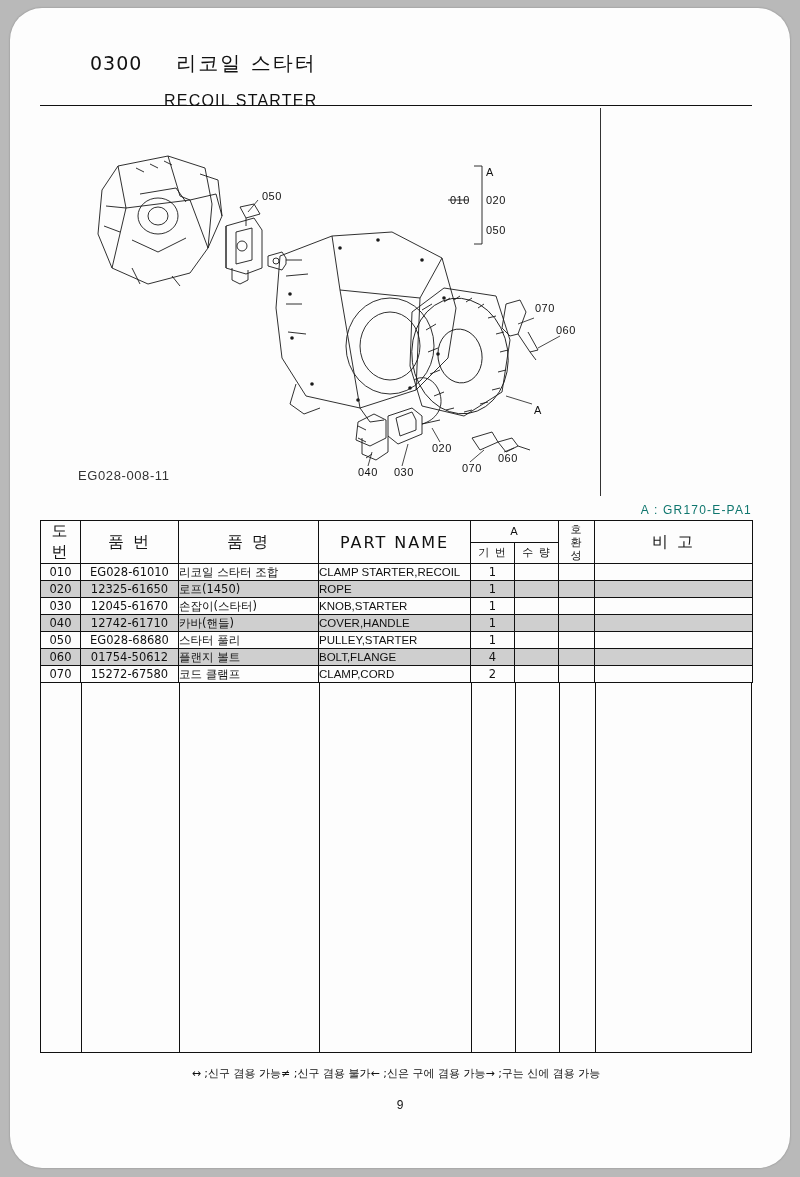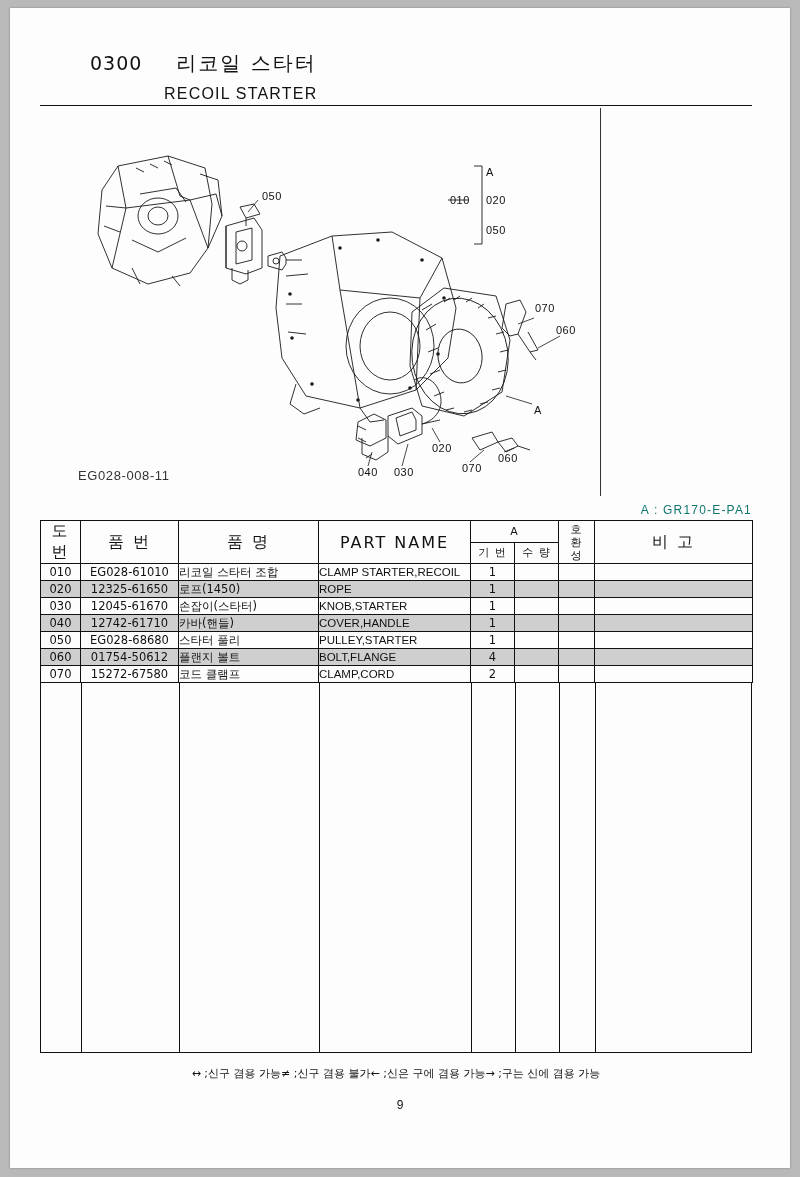--- a/index.html
+++ b/index.html
@@ -14,20 +14,21 @@
   }
   .page {
     position: absolute;
     left: 10px;
     top: 8px;
     width: 780px;
     height: 1160px;
     background: #fdfdfd;
     box-shadow: 0 0 2px rgba(0,0,0,0.3);
     overflow: hidden;
+    border-radius: 32px;
   }
   
   .header {
     position: absolute;
     left: 80px;
     top: 42px;
     width: 640px;
   }
   .hdr-row {
     display: flex;
@@ -40,21 +41,21 @@
     font-family: "DejaVu Sans", sans-serif;
   }
   .hdr-ko {
     margin-left: 34px;
     font-size: 20px;
     letter-spacing: 2px;
     color: #111;
     font-family: "DejaVu Sans", sans-serif;
   }
   .hdr-en {
-    margin-top: 8px;
+    margin-top: 15px;
     margin-left: 74px;
     font-size: 16px;
     letter-spacing: 1.2px;
     color: #111;
     font-family: "Liberation Sans", sans-serif;
   }
   .rule {
     position: absolute;
     left: 30px;
     top: 97px;

